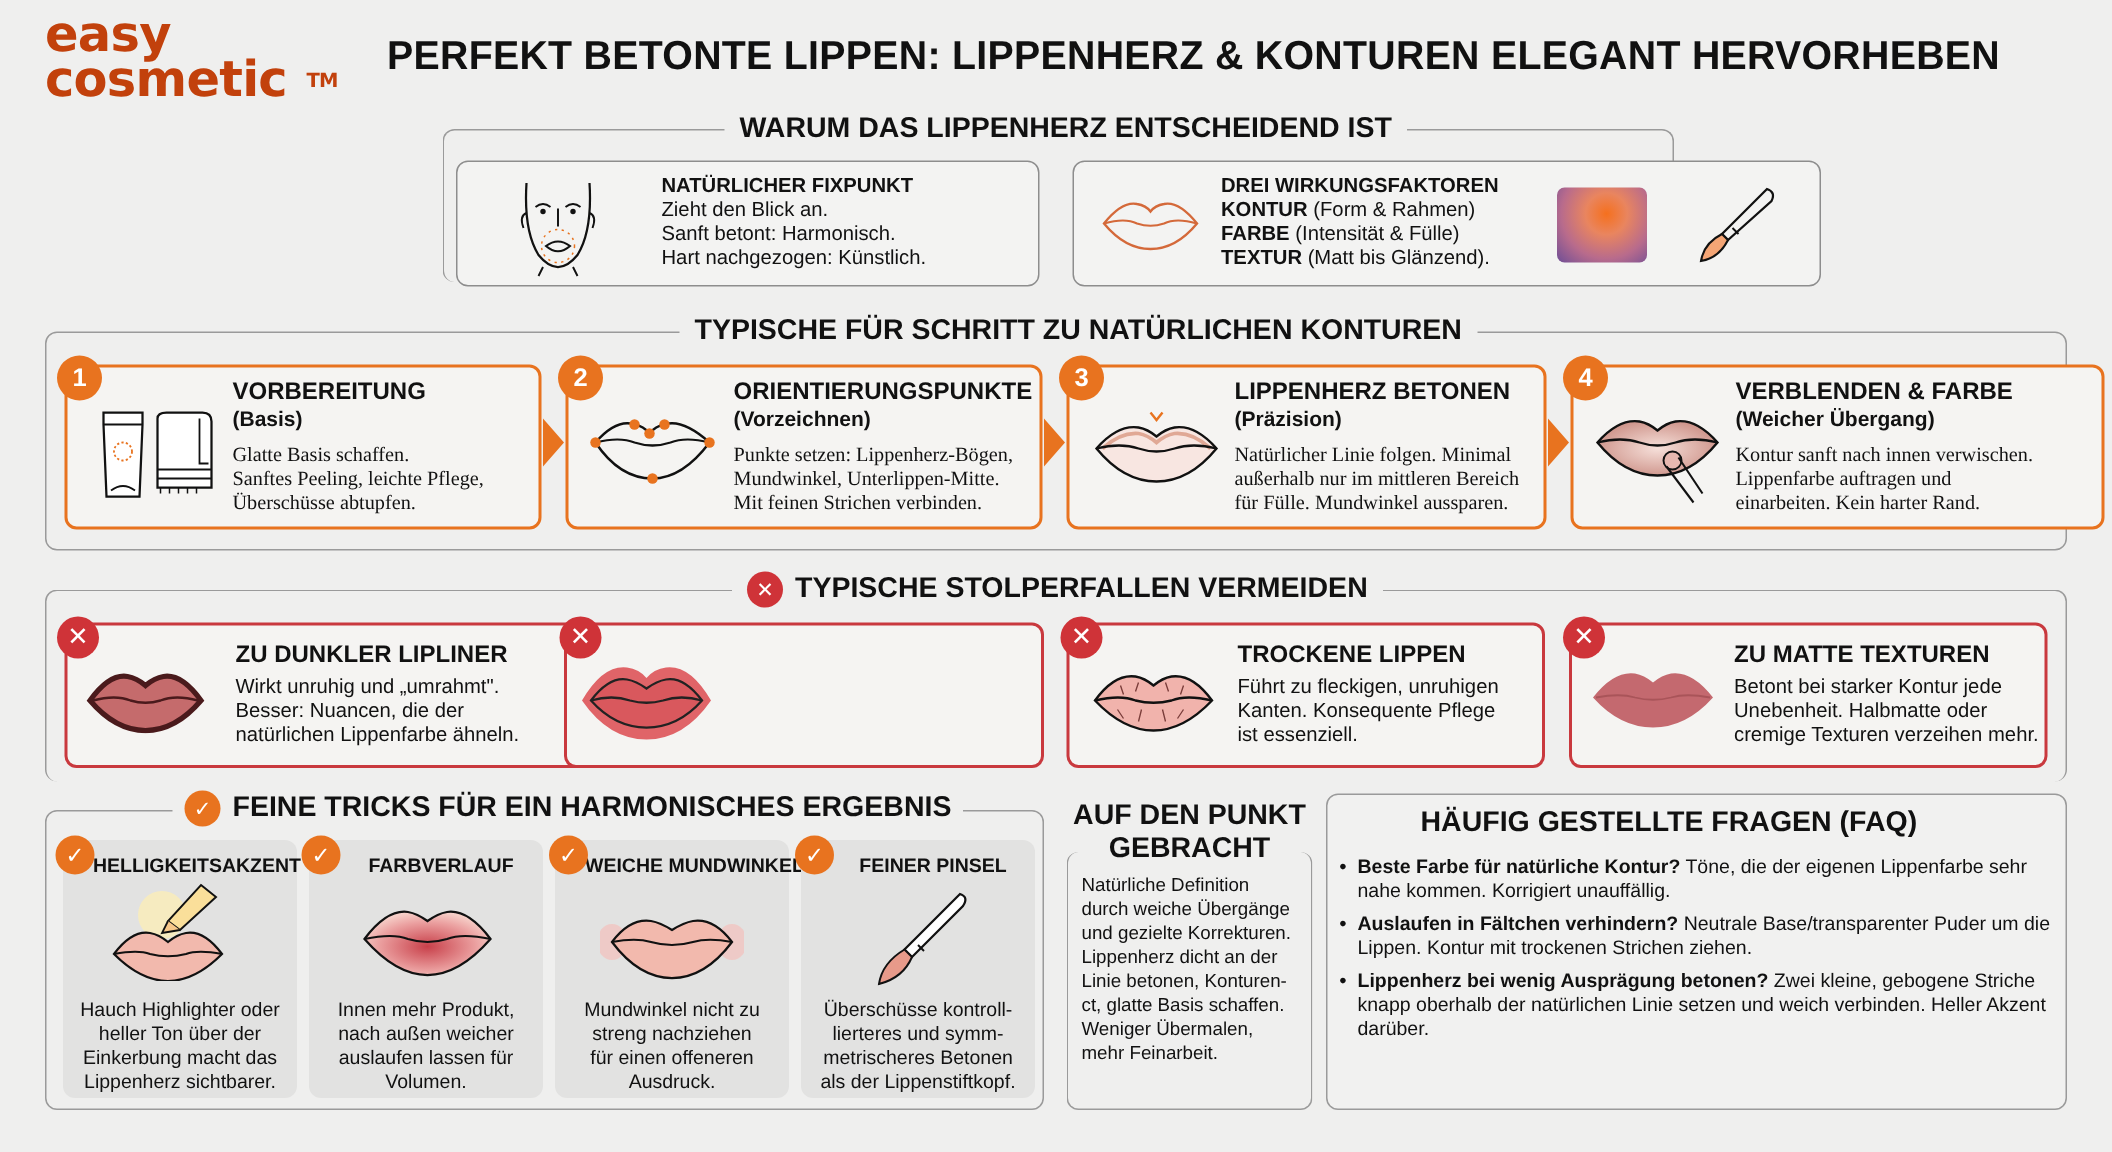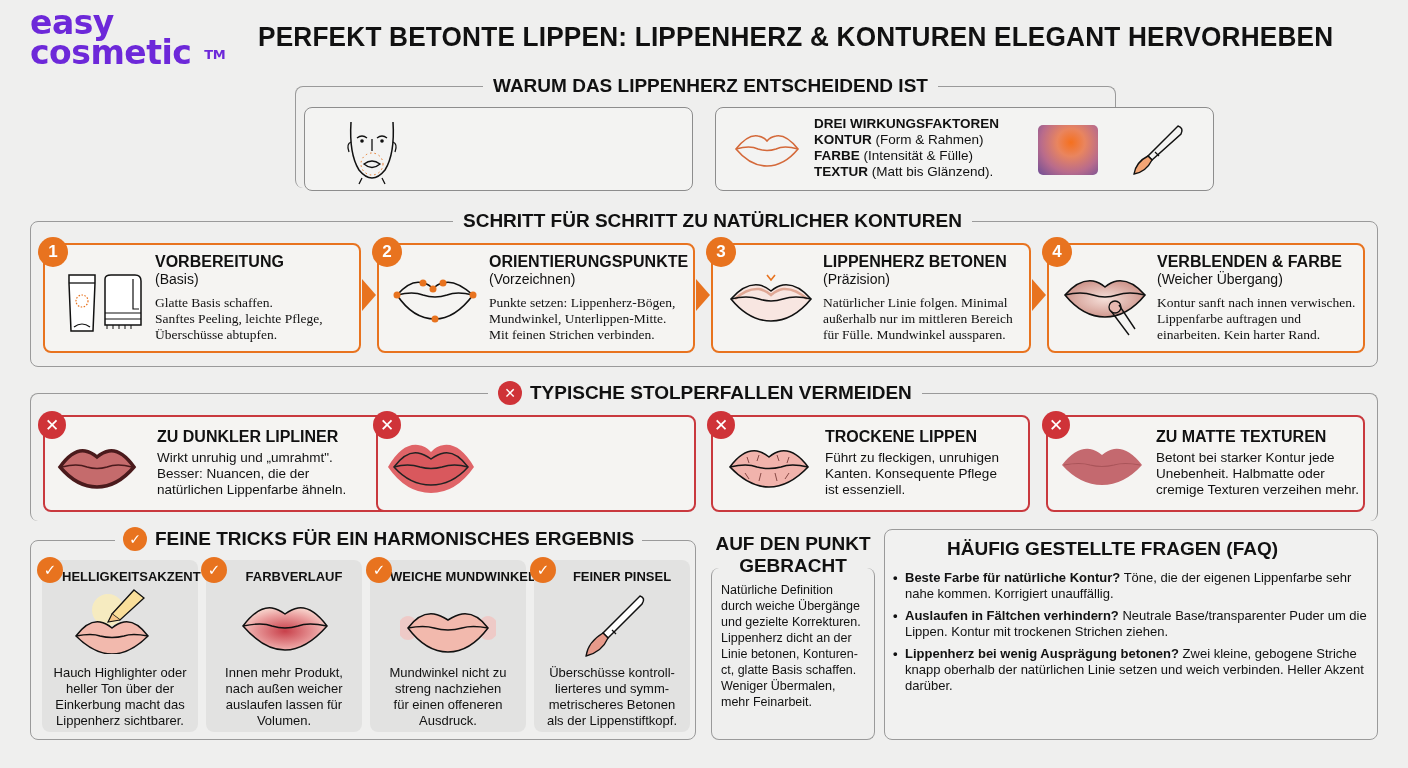--- a/index.html
+++ b/index.html
@@ -6,39 +6,39 @@
     html, body { width: 1408px; height: 768px; overflow: hidden; }
     body {
       background: #efefee;
       font-family: "Liberation Sans", "DejaVu Sans", sans-serif;
       color: #111;
       position: relative;
     }
     .abs { position: absolute; }
 
     
-    .logo { left: 30px; top: 8px; line-height: 30px; font-family: "DejaVu Sans", sans-serif; font-weight: bold; font-size: 33px; color: #6d28d9; letter-spacing: -0.5px; }
+    .logo { left: 30px; top: 8px; line-height: 30px; font-family: "DejaVu Sans", sans-serif; font-weight: bold; font-size: 33px; color: #c2410c; letter-spacing: -0.5px; }
     .logo .tm { font-size: 13px; vertical-align: top; position: relative; top: 2px; margin-left: 13px; }
 
     .main-title { left: 258px; top: 22px; font-size: 27px; font-weight: bold; letter-spacing: 0.2px; color: #111; white-space: nowrap; transform: scaleX(0.97); transform-origin: left; }
 
     
     .frame { border: 1.5px solid #9a9a9a; border-radius: 8px; }
     .sec-title { font-size: 19px; font-weight: bold; background: #efefee; padding: 0 10px; white-space: nowrap; }
 
     
     .why-card { background: #f3f3f2; border: 1.5px solid #8d8d8d; border-radius: 8px; }
     .why-text { font-size: 13.5px; line-height: 16px; }
     .why-text .h { font-weight: bold; }
 
     
     .step { border: 2.5px solid #e8731f; border-radius: 8px; background: #f5f4f2; }
     .badge { width: 30px; height: 30px; border-radius: 50%; background: #e8731f; color: #fff; font-weight: bold; font-size: 17px; display: flex; align-items: center; justify-content: center; }
     .step-h { font-size: 16px; font-weight: bold; line-height: 18px; }
-    .step-sub { font-size: 14px; font-weight: normal; line-height: 17px; }
+    .step-sub { font-size: 14px; font-weight: bold; line-height: 17px; }
     .step-t { font-size: 13.5px; line-height: 16px; margin-top: 7px; font-family: Liberation Serif, serif; }
     .arrow { width: 0; height: 0; border-top: 16px solid transparent; border-bottom: 16px solid transparent; border-left: 14px solid #e8731f; }
 
     
     .pit { border: 2px solid #c9393e; border-radius: 8px; background: #f5f4f2; }
     .xbadge { width: 28px; height: 28px; border-radius: 50%; background: #cf3338; color: #fff; font-size: 17px; font-weight: bold; display: flex; align-items: center; justify-content: center; }
     .pit-h { font-size: 16px; font-weight: bold; line-height: 19px; }
     .pit-t { font-size: 13.5px; line-height: 16px; margin-top: 4px; }
 
     
@@ -76,20 +76,26 @@
     <path d="M14 8 Q12 40 22 56 Q35 72 48 56 Q58 40 56 8" fill="none" stroke="#111" stroke-width="1.5"></path>
     <path d="M14 28 Q9 30 12 38 M56 28 Q61 30 58 38" fill="none" stroke="#111" stroke-width="1.3"></path>
     <path d="M20 24 Q25 20 30 24 M40 24 Q45 20 50 24" fill="none" stroke="#111" stroke-width="1.3"></path>
     <circle cx="25" cy="27" r="1.8" fill="#111"></circle>
       <circle cx="45" cy="27" r="1.8" fill="#111"></circle>
     <path d="M35 25 L35 37" stroke="#111" stroke-width="1.3"></path>
     <path d="M27 50 Q35 44 43 50 Q35 57 27 50 Z" fill="none" stroke="#111" stroke-width="1.4"></path>
     <circle cx="35" cy="50" r="11" fill="none" stroke="#e8731f" stroke-width="1" stroke-dasharray="1.5 3"></circle>
     <path d="M25 64 L22 70 M45 64 L48 70" stroke="#111" stroke-width="1.3"></path>
   </svg>
+  <div class="abs why-text" style="left:136px; top:8px;">
+    <div class="h">NATÜRLICHER FIXPUNKT</div>
+    <div>Zieht den Blick an.</div>
+    <div>Sanft betont: Harmonisch.</div>
+    <div>Hart nachgezogen: Künstlich.</div>
+  </div>
 </div>
 
 <div class="abs why-card" style="left:715px; top:107px; width:499px; height:84px;">
   <svg class="abs" style="left:18px; top:24px;" width="66" height="36" viewBox="0 0 66 36">
     <path d="M2 17 Q14 2 24 4 Q30 5 33 9 Q36 5 42 4 Q52 2 64 17 Q50 34 33 34 Q16 34 2 17 Z" fill="none" stroke="#d4693a" stroke-width="1.6"></path>
     <path d="M2 17 Q16 13 24 17 Q33 20 42 17 Q50 13 64 17" fill="none" stroke="#d4693a" stroke-width="1.4"></path>
   </svg>
   <div class="abs why-text" style="left:98px; top:8px;">
     <div class="h">DREI WIRKUNGSFAKTOREN</div>
     <div><b>KONTUR</b><span> (Form &amp; Rahmen)</span></div>
@@ -98,21 +104,21 @@
   </div>
   <div class="abs" style="left:322px; top:17px; width:60px; height:50px; border-radius:5px; background: radial-gradient(circle at 55% 35%, #f5701e 0%, #e9855f 30%, #b86b8c 65%, #6d4d96 100%);"></div>
   <svg class="abs" style="left:410px; top:14px;" width="60" height="58" viewBox="0 0 60 58">
     <path d="M52 4 Q58 6 55 12 L26 38 L22 34 Z" fill="none" stroke="#111" stroke-width="1.5"></path>
     <path d="M29 30 L33 34" stroke="#111" stroke-width="1.3"></path>
     <path d="M22 34 L26 38 Q20 50 8 52 Q10 40 22 34 Z" fill="#f4a575" stroke="#111" stroke-width="1.4"></path>
   </svg>
 </div>
 
 <div class="abs frame" style="left:30px; top:221px; width:1348px; height:146px;"></div>
-<div class="abs sec-title" style="left:453px; top:210px;">SCHRITT FÜR SCHRITT ZU NATÜRLICHER KONTUREN</div>
+<div class="abs sec-title" style="left:453px; top:210px;">TYPISCHE FÜR SCHRITT ZU NATÜRLICHEN KONTUREN</div>
 
 <div class="abs step" style="left:43px; top:243px; width:318px; height:110px;">
   <svg class="abs" style="left:20px; top:28px;" width="80" height="62" viewBox="0 0 80 62">
     <path d="M4 2 L30 2 L30 10 L28 58 L6 58 L4 10 Z" fill="#fff" stroke="#111" stroke-width="1.5"></path>
     <path d="M4 10 L30 10" stroke="#111" stroke-width="1.3"></path>
     <circle cx="17" cy="28" r="6" fill="none" stroke="#e8731f" stroke-width="1.2" stroke-dasharray="1.5 1.5"></circle>
     <path d="M9 54 Q17 48 25 54" fill="none" stroke="#111" stroke-width="1.2"></path>
     <path d="M40 6 Q40 2 46 2 L70 2 Q76 2 76 8 L76 52 L40 52 Z" fill="#fff" stroke="#111" stroke-width="1.5"></path>
     <path d="M40 40 L76 40 M40 46 L76 46" stroke="#111" stroke-width="1.2"></path>
     <path d="M68 6 L68 36 L74 36" fill="none" stroke="#111" stroke-width="1.2"></path>
@@ -168,21 +174,21 @@
     <div class="step-t">
       <div>Natürlicher Linie folgen. Minimal</div>
       <div>außerhalb nur im mittleren Bereich</div>
       <div>für Fülle. Mundwinkel aussparen.</div>
     </div>
   </div>
 </div>
 <div class="abs badge" style="left:706px; top:237px;">3</div>
 <div class="abs arrow" style="left:1032px; top:279px;"></div>
 
-<div class="abs step" style="left:1047px; top:243px; width:318px; height:110px;">
+<div class="abs step" style="left:1047px; top:243px; width:356px; height:110px;">
   <svg class="abs" style="left:12px; top:26px;" width="90" height="72" viewBox="0 0 90 72">
     <defs>
         <radialGradient id="bl" cx="50%" cy="50%" r="60%">
           <stop offset="0" stop-color="#f6e0da"></stop>
           <stop offset="1" stop-color="#c98a80"></stop>
         </radialGradient>
       </defs>
     <path d="M4 24 Q18 8 32 10 Q38 11 44 16 Q50 11 56 10 Q70 8 84 24 Q66 46 44 46 Q22 46 4 24 Z" fill="url(#bl)" stroke="#111" stroke-width="1.6"></path>
     <path d="M4 24 Q20 20 32 24 Q44 28 56 24 Q68 20 84 24" fill="none" stroke="#111" stroke-width="1.5"></path>
     <circle cx="54" cy="36" r="6" fill="#e7b8b0" stroke="#111" stroke-width="1.3"></circle>

